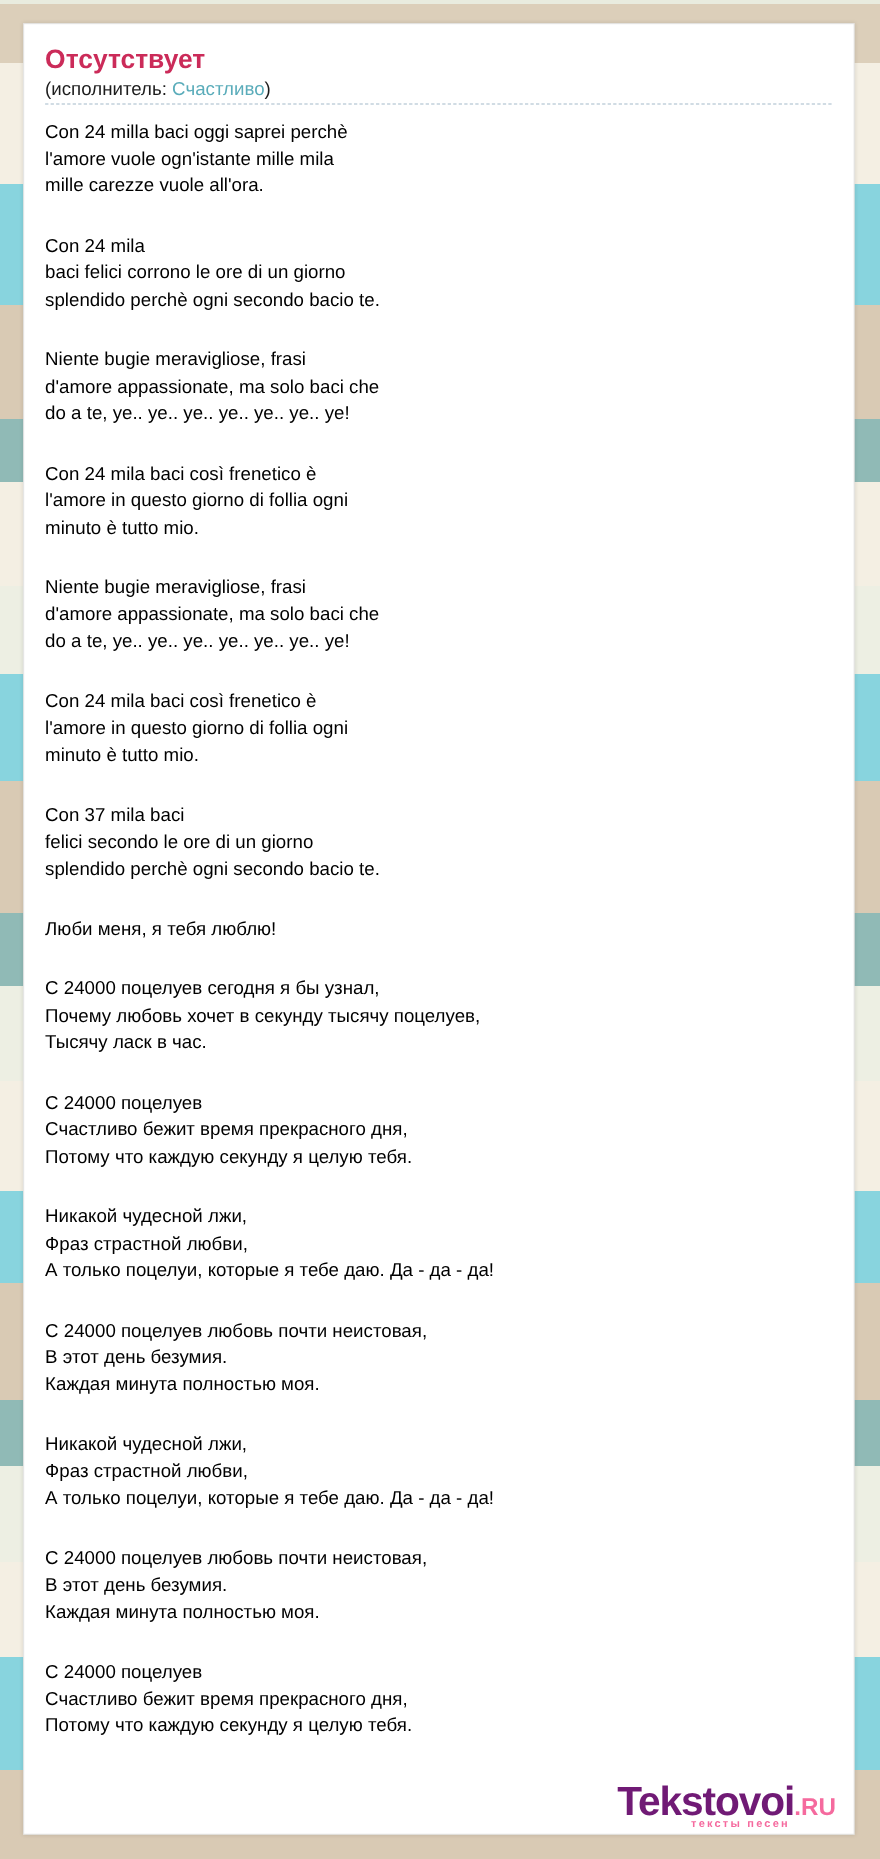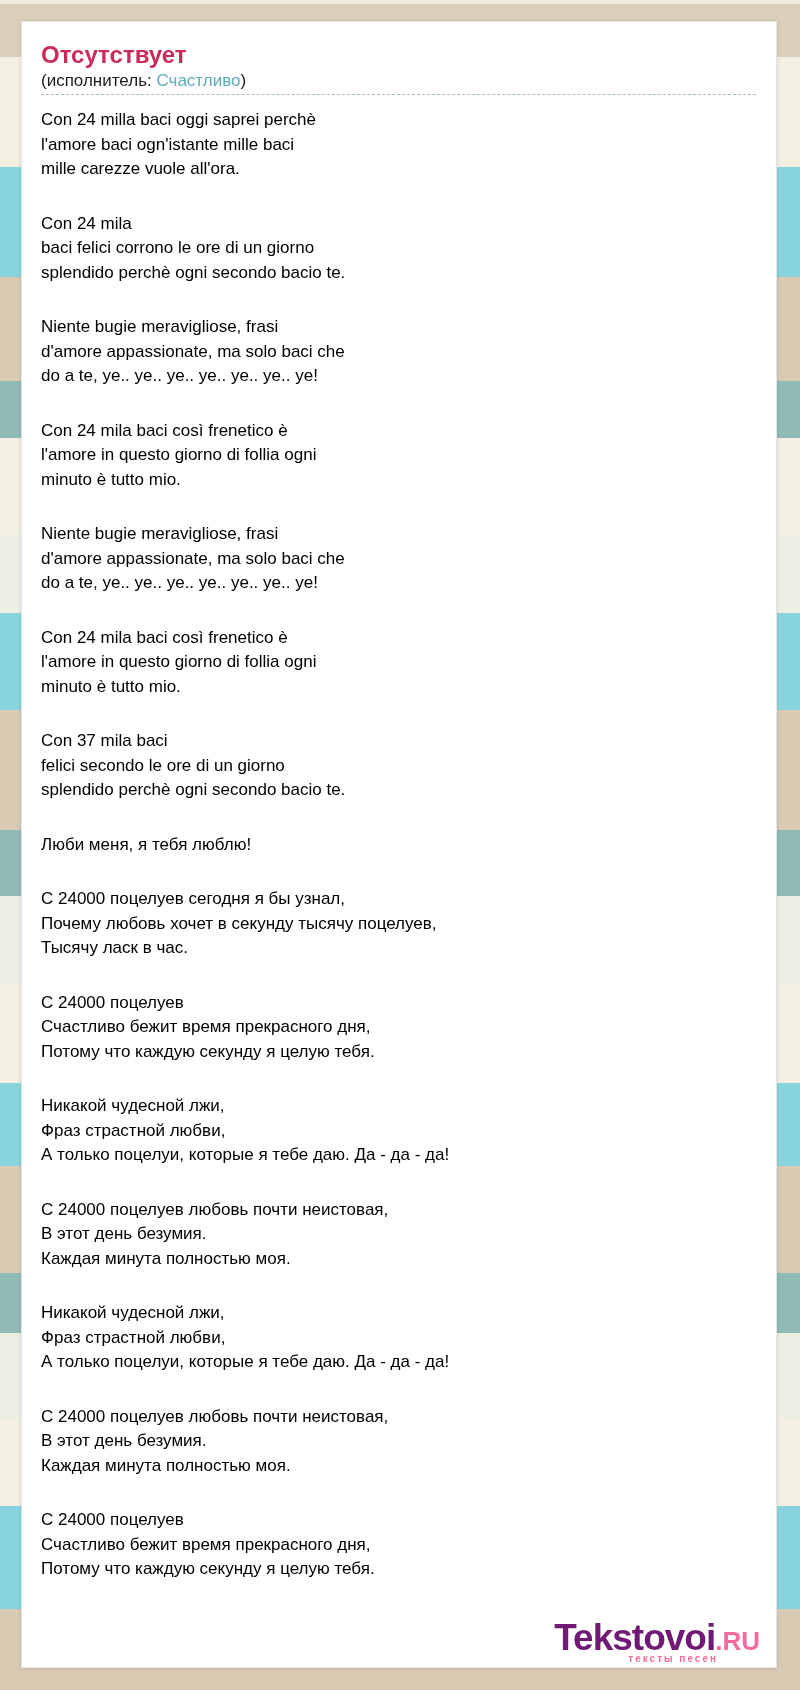--- a/index.html
+++ b/index.html
@@ -78,21 +78,21 @@
     white-space: nowrap;
   }
   .logo-main {
     color: #701a75;
     font-size: 37px;
     font-weight: bold;
     letter-spacing: -1px;
   }
   .logo-domain {
     color: #f56a9e;
-    font-size: 26px;
+    font-size: 22px;
     font-weight: bold;
     letter-spacing: 0;
   }
   .logo-tagline {
     color: #f56a9e;
     font-size: 10px;
     font-weight: bold;
     letter-spacing: 2px;
     margin-top: -2px;
     padding-right: 42px;
@@ -103,21 +103,21 @@
 
 <div class="card">
 
   <h1 class="page-title">Отсутствует</h1>
 
   <div class="artist-line">
     <span>(исполнитель: </span><a class="artist-link">Счастливо</a><span>)</span>
   </div>
 
   <div class="lyrics">
-      <p><span>Con 24 milla baci oggi saprei perchè</span><br><span>l'amore baci ogn'istante mille baci</span><br><span>mille carezze vuole all'ora.</span></p>
+      <p><span>Con 24 milla baci oggi saprei perchè</span><br><span>l'amore vuole ogn'istante mille mila</span><br><span>mille carezze vuole all'ora.</span></p>
       <p><span>Con 24 mila</span><br><span>baci felici corrono le ore di un giorno</span><br><span>splendido perchè ogni secondo bacio te.</span></p>
       <p><span>Niente bugie meravigliose, frasi</span><br><span>d'amore appassionate, ma solo baci che</span><br><span>do a te, ye.. ye.. ye.. ye.. ye.. ye.. ye!</span></p>
       <p><span>Con 24 mila baci così frenetico è</span><br><span>l'amore in questo giorno di follia ogni</span><br><span>minuto è tutto mio.</span></p>
       <p><span>Niente bugie meravigliose, frasi</span><br><span>d'amore appassionate, ma solo baci che</span><br><span>do a te, ye.. ye.. ye.. ye.. ye.. ye.. ye!</span></p>
       <p><span>Con 24 mila baci così frenetico è</span><br><span>l'amore in questo giorno di follia ogni</span><br><span>minuto è tutto mio.</span></p>
       <p><span>Con 37 mila baci</span><br><span>felici secondo le ore di un giorno</span><br><span>splendido perchè ogni secondo bacio te.</span></p>
       <p><span>Люби меня, я тебя люблю!</span></p>
       <p><span>С 24000 поцелуев сегодня я бы узнал,</span><br><span>Почему любовь хочет в секунду тысячу поцелуев,</span><br><span>Тысячу ласк в час.</span></p>
       <p><span>С 24000 поцелуев</span><br><span>Счастливо бежит время прекрасного дня,</span><br><span>Потому что каждую секунду я целую тебя.</span></p>
       <p><span>Никакой чудесной лжи,</span><br><span>Фраз страстной любви,</span><br><span>А только поцелуи, которые я тебе даю. Да - да - да!</span></p>

